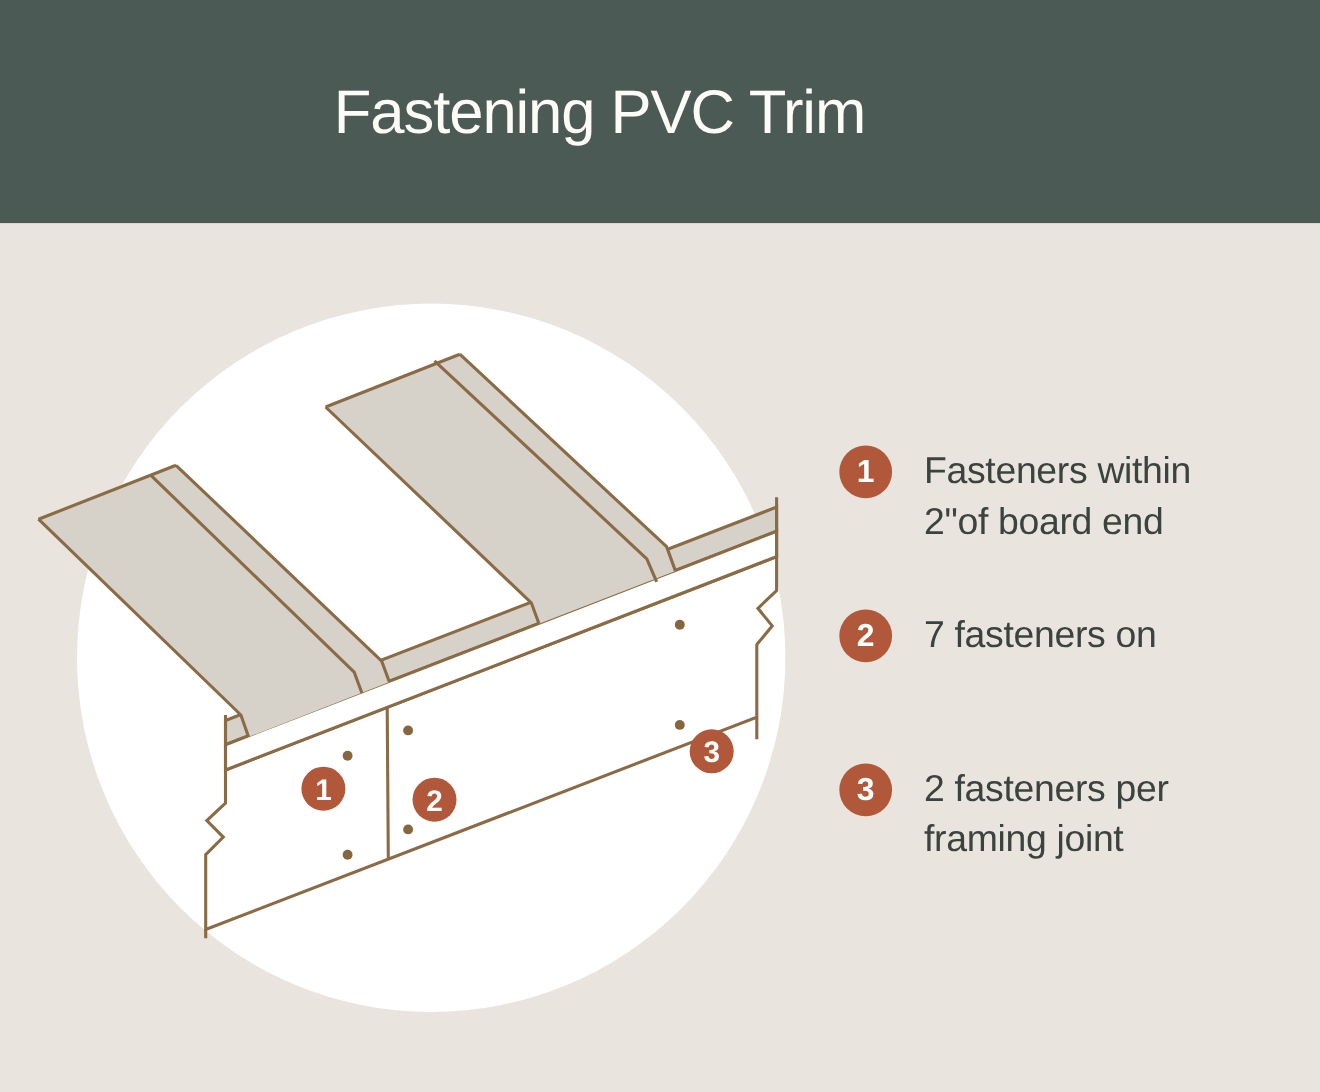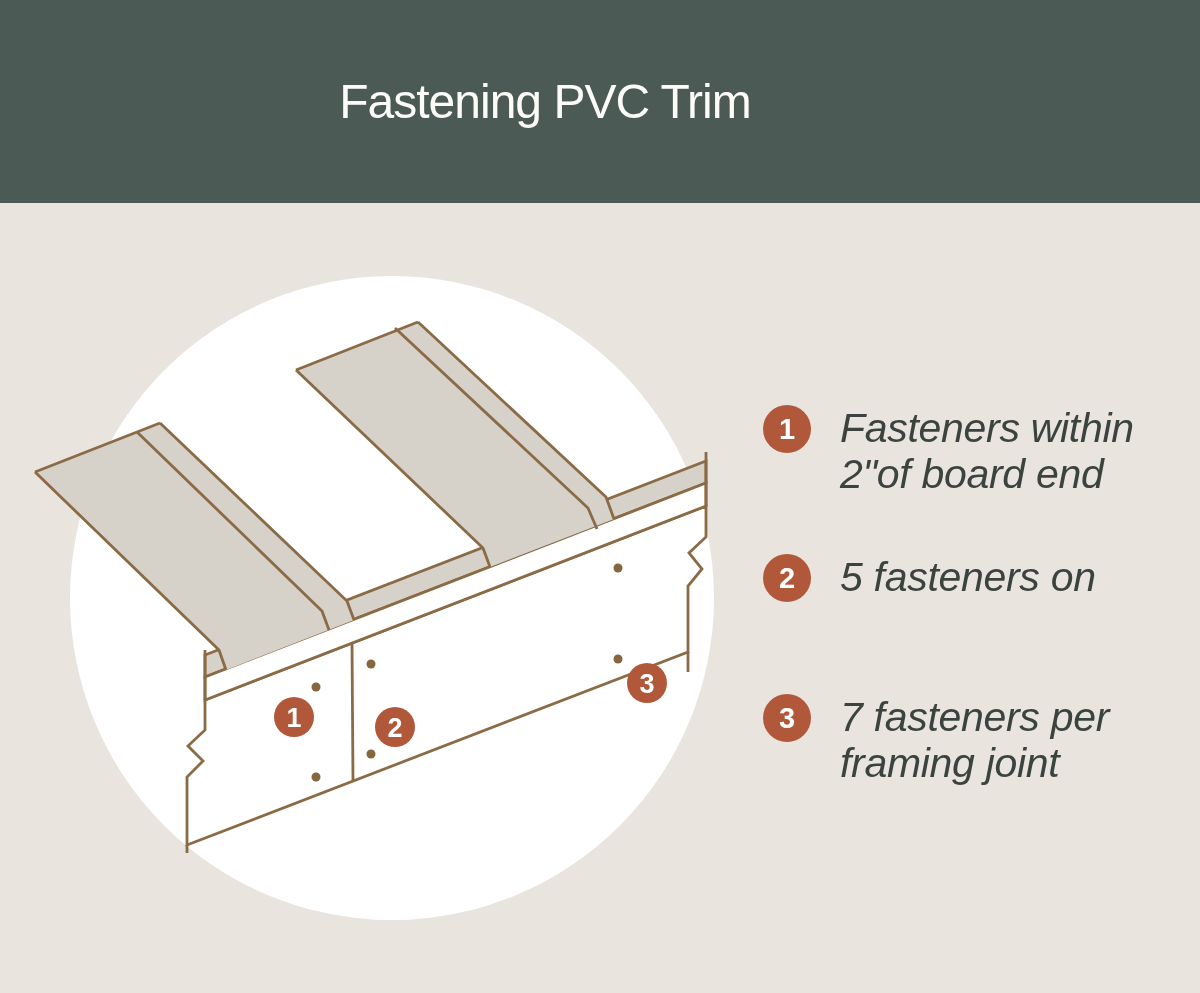--- a/index.html
+++ b/index.html
@@ -10,21 +10,21 @@
   *{margin:0;padding:0;box-sizing:border-box;}
   html,body{width:1200px;height:993px;overflow:hidden;}
   body{font-family:"Liberation Sans", sans-serif;background:var(--page_bg);}
 
   .header{
     width:1200px;height:203px;background:var(--header_bg);
     display:flex;align-items:center;justify-content:center;
   }
   .title{
     position:relative;left:-55px;
-    color:var(--title_color);font-size:48px;font-weight:500;
+    color:var(--title_color);font-size:56px;font-weight:500;
     letter-spacing:-1px;white-space:nowrap;
   }
 
   .content{position:relative;width:1200px;height:790px;background:var(--page_bg);}
   .illustration{position:absolute;left:0;top:0;display:block;}
 
   
   .big-circle{fill:var(--circle_bg);}
   .stroke{fill:none;stroke:var(--line_brown);stroke-width:2.8;stroke-linejoin:miter;stroke-linecap:butt;}
   .face{fill:#ffffff;stroke:var(--line_brown);stroke-width:2.8;stroke-linejoin:miter;}
@@ -42,21 +42,21 @@
   .legend{position:absolute;left:763px;top:0;width:420px;}
   .legend-item{position:absolute;left:0;display:flex;align-items:flex-start;}
   .legend-item.i1{top:202px;} .legend-item.i2{top:351px;} .legend-item.i3{top:491px;}
   .badge{
     width:48px;height:48px;border-radius:50%;background:var(--accent_orange);
     color:#fff;font-size:29px;font-weight:bold;
     display:flex;align-items:center;justify-content:center;flex:0 0 48px;
   }
   .legend-text{
     margin-left:29px;color:var(--text_dark);
-    font-size:41px;line-height:46px;letter-spacing:-0.3px;white-space:nowrap;font-style:italic;
+    font-size:34px;line-height:46px;letter-spacing:-0.3px;white-space:nowrap;
   }
 </style>
 </head>
 <body>
 
 <div class="header">
   <div class="title">Fastening PVC Trim</div>
 </div>
 
 <div class="content">
@@ -125,28 +125,28 @@
         <div>Fasteners within</div>
         <div>2"of board end</div>
       </div>
     </div>
 
     <div class="legend-item i2">
       <div class="badge">
         <span>2</span>
       </div>
       <div class="legend-text">
-        <div>5 fasteners on</div>
+        <div>7 fasteners on</div>
       </div>
     </div>
 
     <div class="legend-item i3">
       <div class="badge">
         <span>3</span>
       </div>
       <div class="legend-text">
-        <div>7 fasteners per</div>
+        <div>2 fasteners per</div>
         <div>framing joint</div>
       </div>
     </div>
 
   </div>
 </div>
 
 </body></html>

